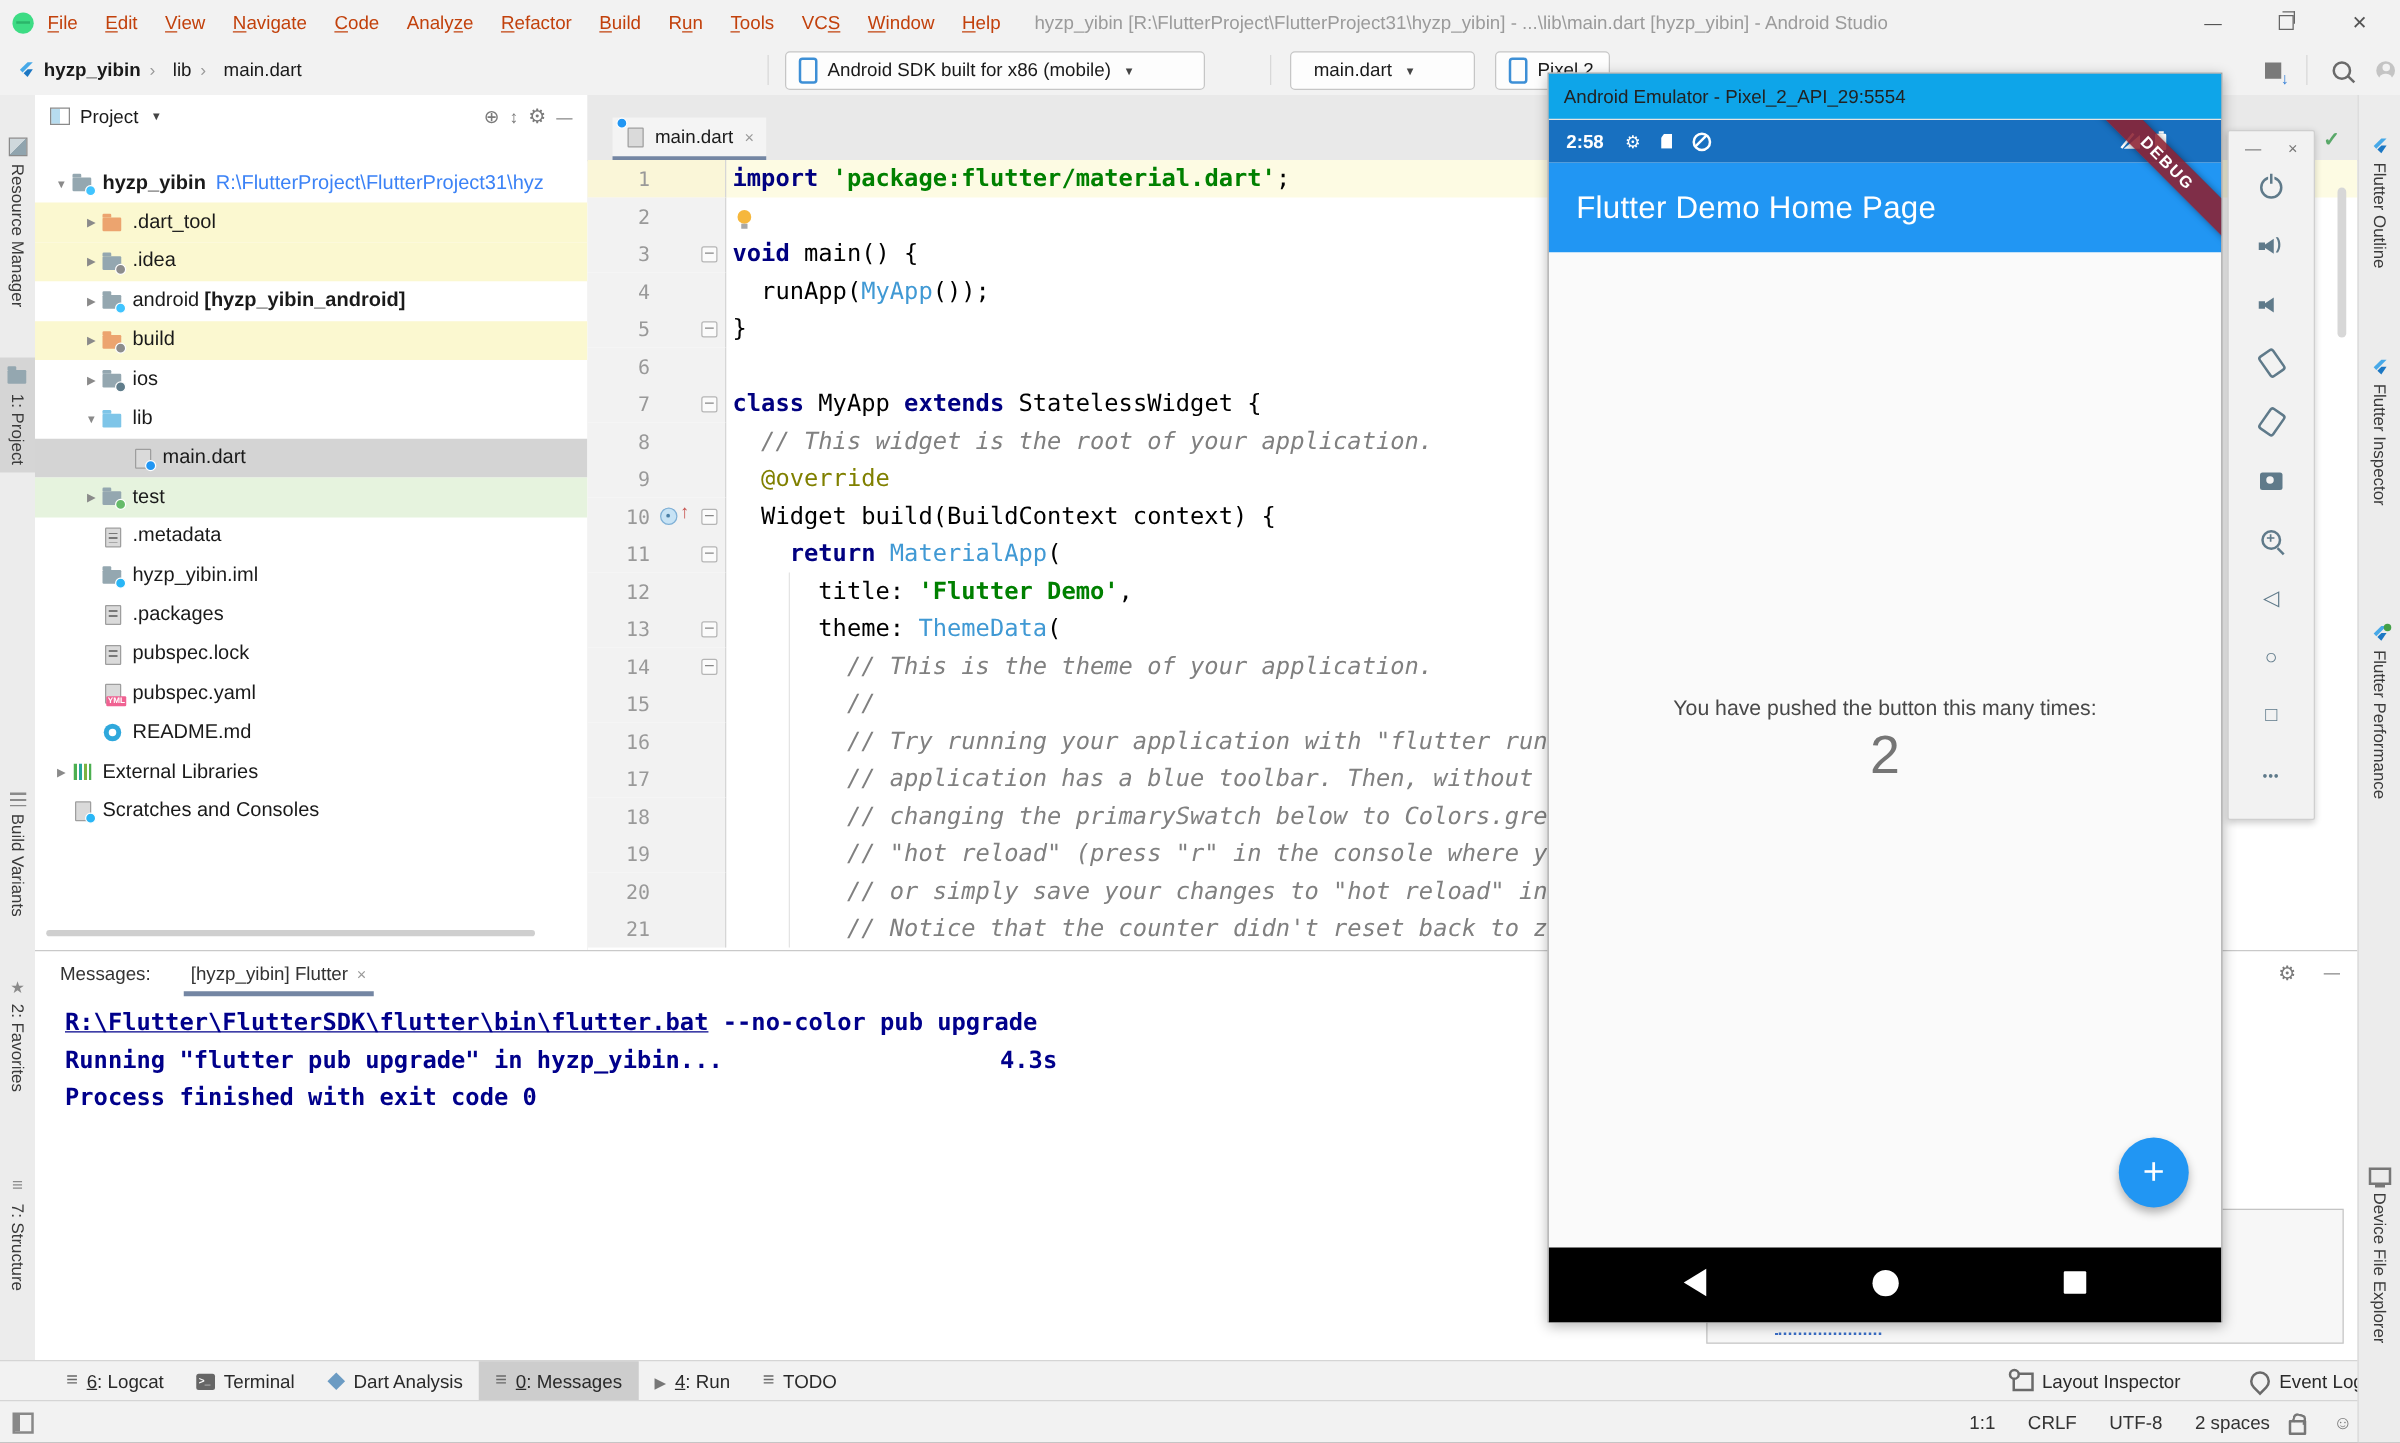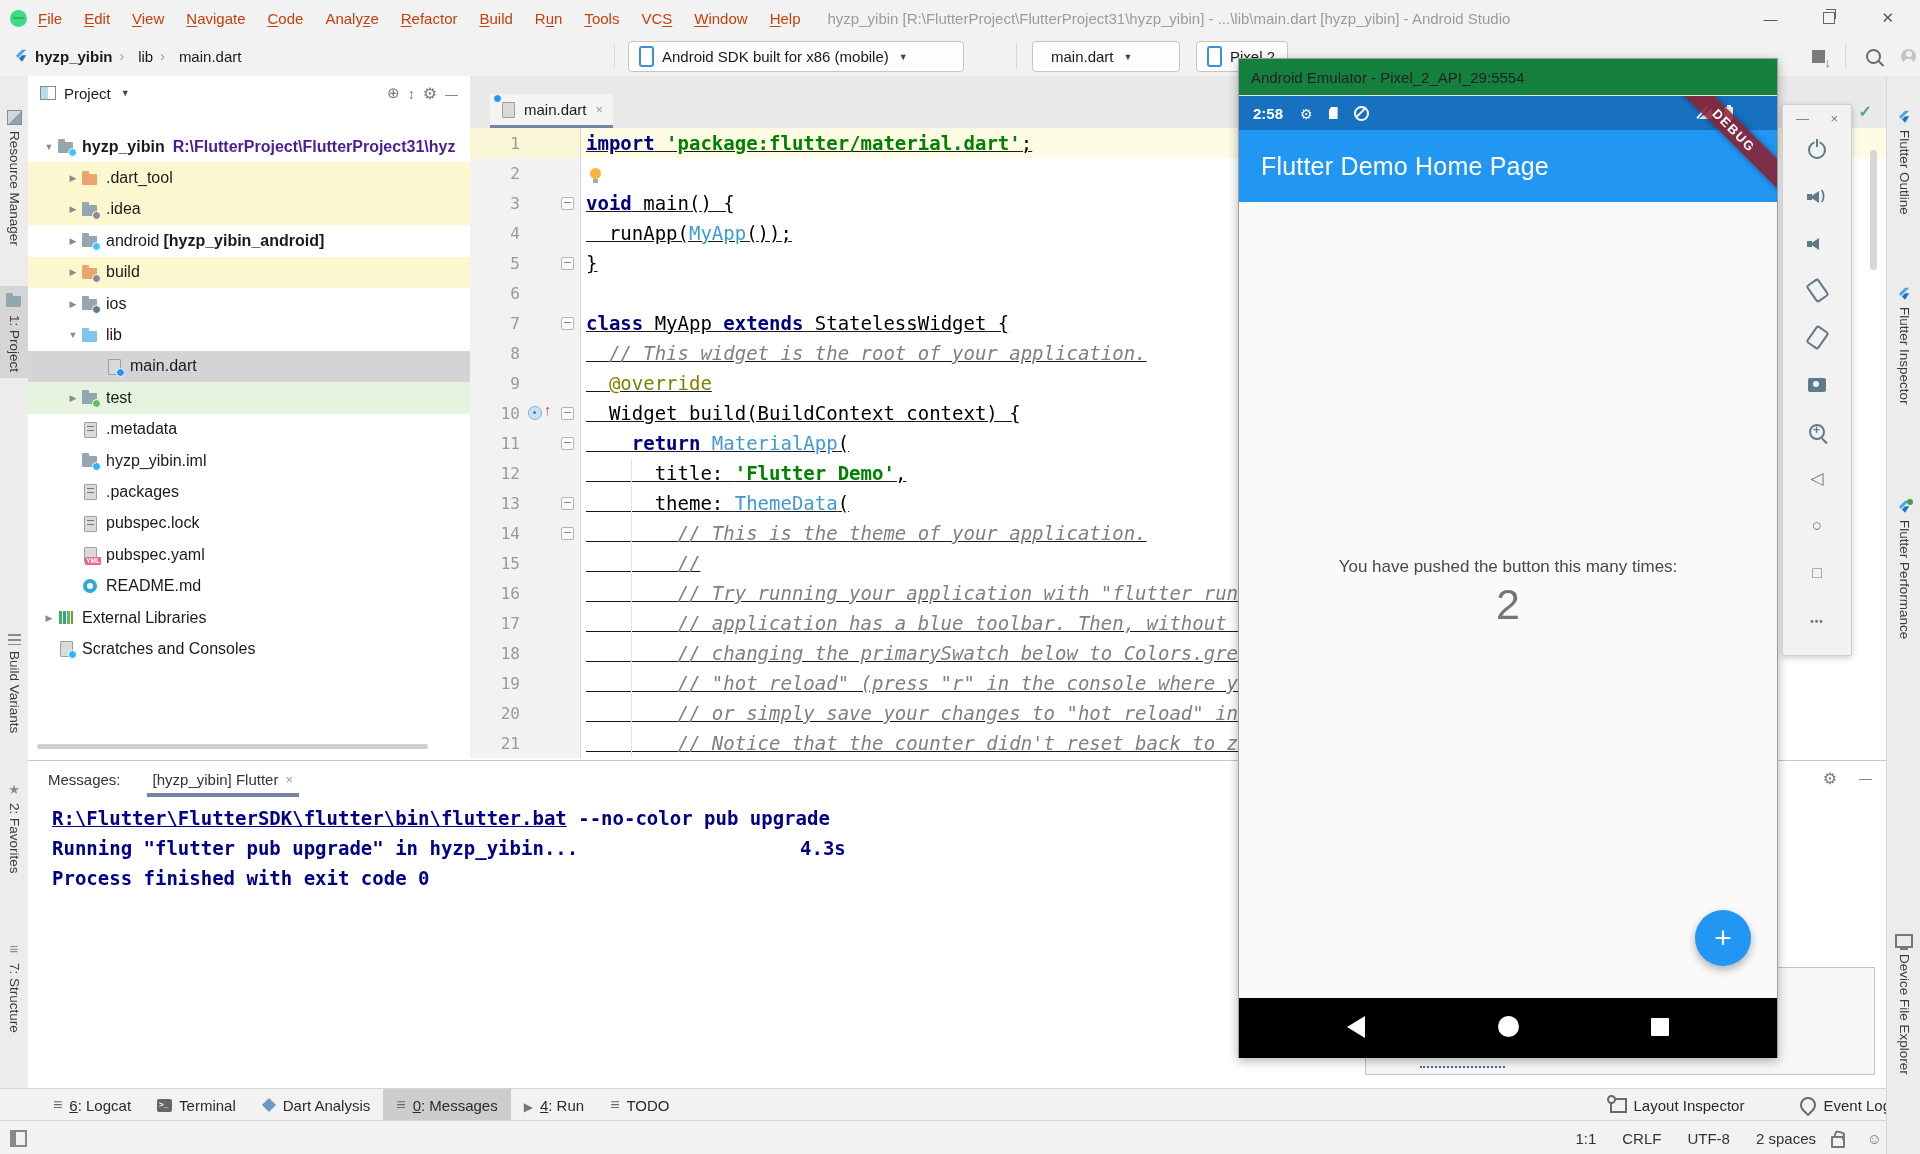--- a/index.html
+++ b/index.html
@@ -56,21 +56,21 @@
   
   .project{position:absolute;left:28px;top:76px;width:442px;height:684px;background:#fff;border-right:1px solid #D4D4D4;}
   .pp-header{height:34px;display:flex;align-items:center;gap:8px;padding:0 12px;font-size:15px;}
   .pp-header .sp{flex:1;}
   .g-project-view{width:14px;height:12px;border:1px solid #8a8a8a;background:linear-gradient(#B7DCEF 0 0) left/7px 100% no-repeat,#fff;}
   .tree{position:absolute;left:0;right:0;top:55px;}
   .tree-row{display:flex;align-items:center;height:31.4px;white-space:nowrap;overflow:hidden;font-size:16px;}
   .tree-row .arrow{width:18px;text-align:center;color:#8a8a8a;font-size:9px;flex:none;}
   .tree-row .lbl{margin-left:7px;}
   .tree-row .sfx{font-weight:bold;margin-left:4px;}
-  .tree-row .path{color:#4c1d95;margin-left:8px;font-weight:bold;}
+  .tree-row .path{color:#3b82f6;margin-left:8px;}
   .row-yellow{background:#FBF8D0;}
   .row-green{background:#E6F3DE;}
   .row-selected{background:#D4D4D4;}
   .t-ic{position:relative;width:17px;height:17px;flex:none;}
   .fold{position:absolute;left:0;top:4px;width:15px;height:11px;border-radius:1px;}
   .fold::before{content:"";position:absolute;top:-3px;left:0;width:7px;height:3px;border-radius:1px 1px 0 0;background:inherit;}
   .fold-gray{background:#94A7B0;}
   .fold-orange{background:#ECA46F;}
   .fold-blue{background:#7EC5E8;}
   .page{position:absolute;left:2px;top:1px;width:11px;height:14px;background:#DADADA;border:1px solid #9E9E9E;border-radius:1px;}
@@ -90,21 +90,21 @@
   .code-line{display:flex;height:30px;align-items:center;position:relative;}
   .code-line.hl{background:#FDFBE3;}
   .gut{width:110px;flex:none;align-self:stretch;background:#F2F2F2;border-right:1px solid #D6D6D6;position:relative;display:flex;align-items:center;}
   .code-line.hl .gut{background:#FAF6D8;}
   .lnum{width:50px;text-align:right;color:#999;font-family:"DejaVu Sans Mono",monospace;font-size:16px;}
   .mk-fold{position:absolute;right:6px;top:9px;width:11px;height:11px;border:1px solid #B5B5B5;border-radius:2px;background:#FBFBFB;}
   .mk-fold::before{content:"";position:absolute;left:2px;top:4px;right:2px;height:1px;background:#888;}
   .ovr{position:absolute;left:58px;top:8px;width:12px;height:12px;border-radius:50%;background:#C7E3F5;border:1px solid #7FB0D6;}
   .ovr::after{content:"";position:absolute;left:3.5px;top:3.5px;width:3px;height:3px;border-radius:50%;background:#4A7FA6;}
   .uparr{position:absolute;left:74px;top:3px;color:#C75450;font-weight:bold;font-size:15px;}
-  .codetxt{font-family:"DejaVu Sans Mono",monospace;font-size:19px;white-space:pre;padding-left:5px;display:flex;align-items:flex-start;text-decoration:underline;}
+  .codetxt{font-family:"DejaVu Sans Mono",monospace;font-size:19px;white-space:pre;padding-left:5px;display:flex;align-items:flex-start;}
   .s-kw{color:var(--keyword,#000080);font-weight:bold;}
   .s-str{color:var(--string,#008000);font-weight:bold;}
   .s-com{color:var(--comment,#808080);font-style:italic;}
   .s-ann{color:var(--annotation,#808000);}
   .s-cls{color:var(--class-ref,#4099D4);}
   .s-pl{color:#000;}
   .mk-bulb{width:11px;height:11px;border-radius:50%;background:#F6B73C;position:relative;margin:0 4px;}
   .mk-bulb::after{content:"";position:absolute;bottom:-4px;left:3px;width:5px;height:4px;background:#A8A8A8;}
   .indent-guide{position:absolute;width:1px;background:#E4E4E4;}
   .vscroll{position:absolute;right:9px;top:74px;width:7px;height:120px;background:#D7D7D7;border-radius:4px;}
@@ -139,21 +139,21 @@
   .g-lock-open{width:10px;height:8px;border:2px solid #777;border-radius:1px;margin-top:7px;}
   .g-lock-open::before{content:"";position:absolute;top:-7px;right:-2px;width:7px;height:6px;border:2px solid #777;border-bottom:none;border-radius:4px 4px 0 0;transform:rotate(14deg);}
   .g-highlight-level::before{content:"☺";font-size:15px;color:#777;}
   .g-toolwindow{width:13px;height:13px;border:2px solid #888;margin-left:10px;margin-top:9px;}
   .g-toolwindow::before{content:"";position:absolute;left:0;top:0;bottom:0;width:4px;background:#888;}
   
   .bg-panel{position:absolute;left:1365px;top:967px;width:508px;height:106px;background:#F7F7F7;border:1px solid #C4C4C4;z-index:4;}
   .obscured-link{position:absolute;left:1420px;top:1058px;width:85px;height:8px;border-bottom:2px dotted #3B6EC6;z-index:5;}
   
   .emu{position:absolute;left:1238px;top:58px;width:540px;height:1000px;background:#fff;border:1px solid #9E9E9E;box-shadow:0 3px 10px rgba(0,0,0,.3);z-index:10;box-sizing:border-box;}
-  .em-title{height:36px;background:#15803d;display:flex;align-items:center;padding:0 12px;font-size:15px;color:#222;border-bottom:1px solid #E4E4E4;}
+  .em-title{height:36px;background:#0ea5e9;display:flex;align-items:center;padding:0 12px;font-size:15px;color:#222;border-bottom:1px solid #E4E4E4;}
   .em-screen{position:relative;height:962px;overflow:hidden;}
   .em-status{height:34px;background:var(--statusbar-blue,#1870C0);display:flex;align-items:center;color:#fff;padding:0 14px;gap:17px;position:relative;}
   .em-time{font-size:15px;font-weight:bold;}
   .em-status-right{position:absolute;right:44px;top:0;height:34px;display:flex;gap:12px;align-items:center;}
   .g-settings-w::before{content:"⚙";font-size:14px;color:#fff;}
   .g-sd-card{width:9px;height:12px;background:#fff;clip-path:polygon(30% 0,100% 0,100% 100%,0 100%,0 30%);}
   .g-data-saver{width:11px;height:11px;border:2px solid #fff;border-radius:50%;}
   .g-data-saver::after{content:"";position:absolute;left:4px;top:-2px;width:2px;height:13px;background:#fff;transform:rotate(45deg);}
   .g-network{width:0;height:0;border-left:13px solid transparent;border-bottom:11px solid rgba(255,255,255,.95);}
   .g-network::after{content:"";position:absolute;left:-11px;top:-3px;width:1.5px;height:15px;background:#fff;transform:rotate(40deg);}

